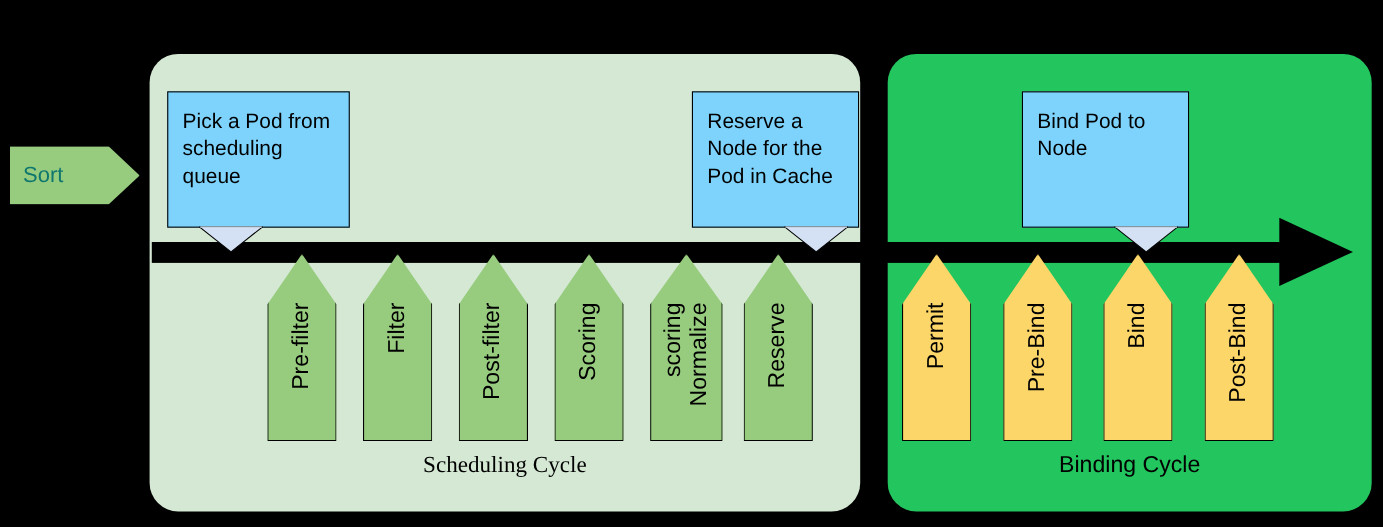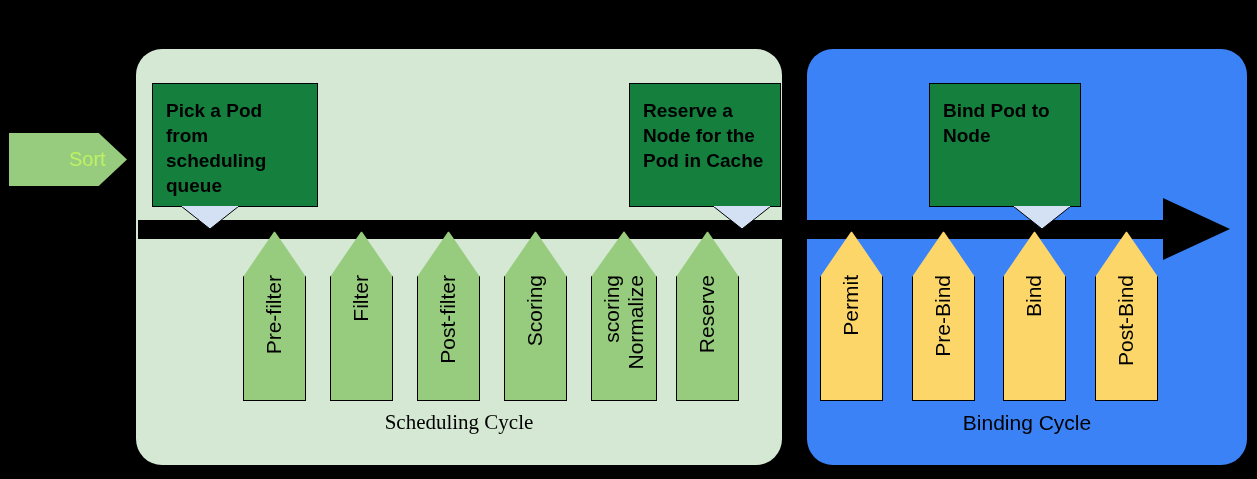--- a/index.html
+++ b/index.html
@@ -23,21 +23,21 @@
     box-sizing: border-box;
   }
   #scheduling-panel {
     left: 136px; top: 49px;
     width: 646px; height: 416px;
     background: #d5e8d4;
   }
   #binding-panel {
     left: 807px; top: 49px;
     width: 440px; height: 416px;
-    background: #3b82f6;
+    background: #22c55e;
   }
 
   
   .cycle-label {
     position: absolute;
     width: 100%;
     text-align: center;
     font-size: 21px;
     color: #000;
     line-height: 1;
@@ -71,30 +71,29 @@
     position: absolute;
     inset: 0;
     background: #97cc7f;
     clip-path: polygon(0 0, 76% 0, 100% 50%, 76% 100%, 0 100%);
   }
   #sort-arrow .txt {
     position: absolute;
     left: 12px; top: 0;
     height: 53px;
     display: flex; align-items: center;
-    font-size: 20px; color: #bef264; margin-left: 48px;
+    font-size: 20px; color: #0f766e;
   }
 
   
   .callout {
     position: absolute;
-    background: #15803d;
+    background: #7dd3fc;
     border: 1px solid #000000;
     box-sizing: border-box;
-    font-weight: bold;
   }
   .callout .body {
     padding: 14px 13px 0 13px;
     font-size: 19px;
     line-height: 1.32;
     color: #000;
   }
   .callout .tail {
     position: absolute;
     top: 100%;

